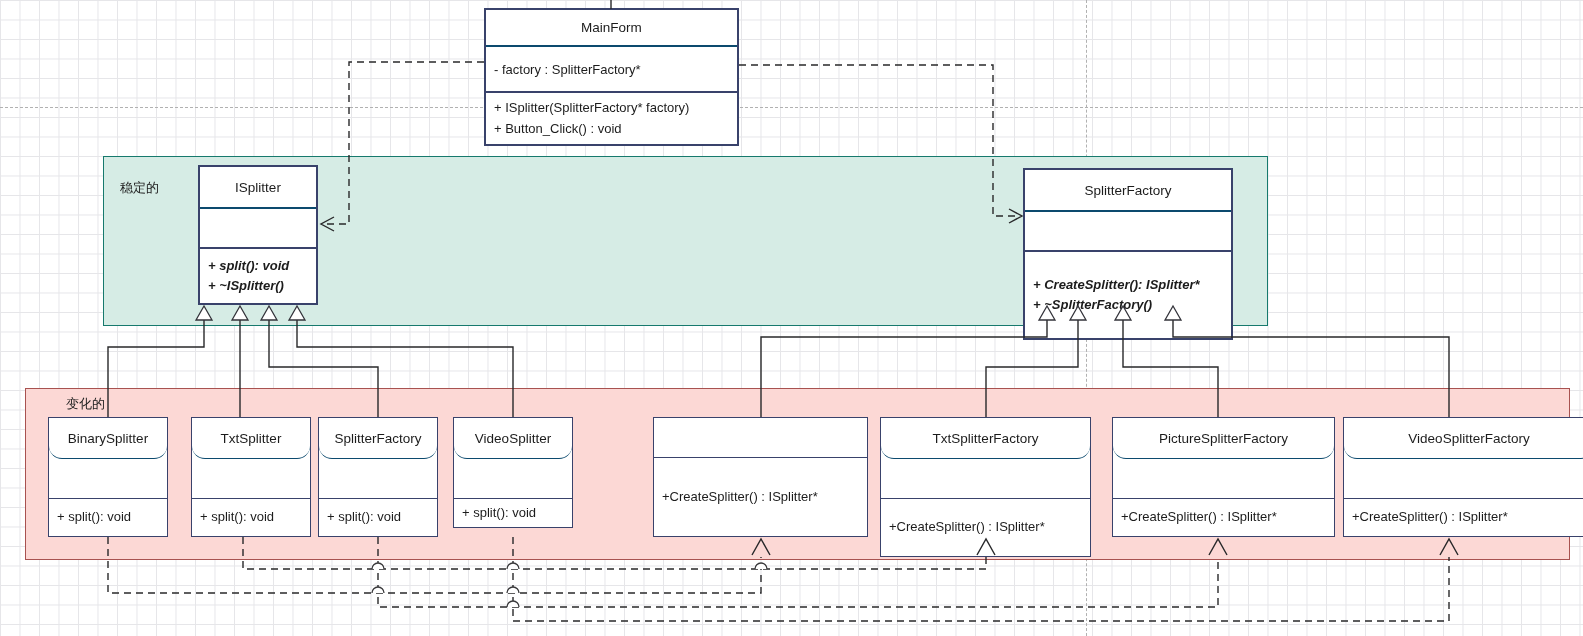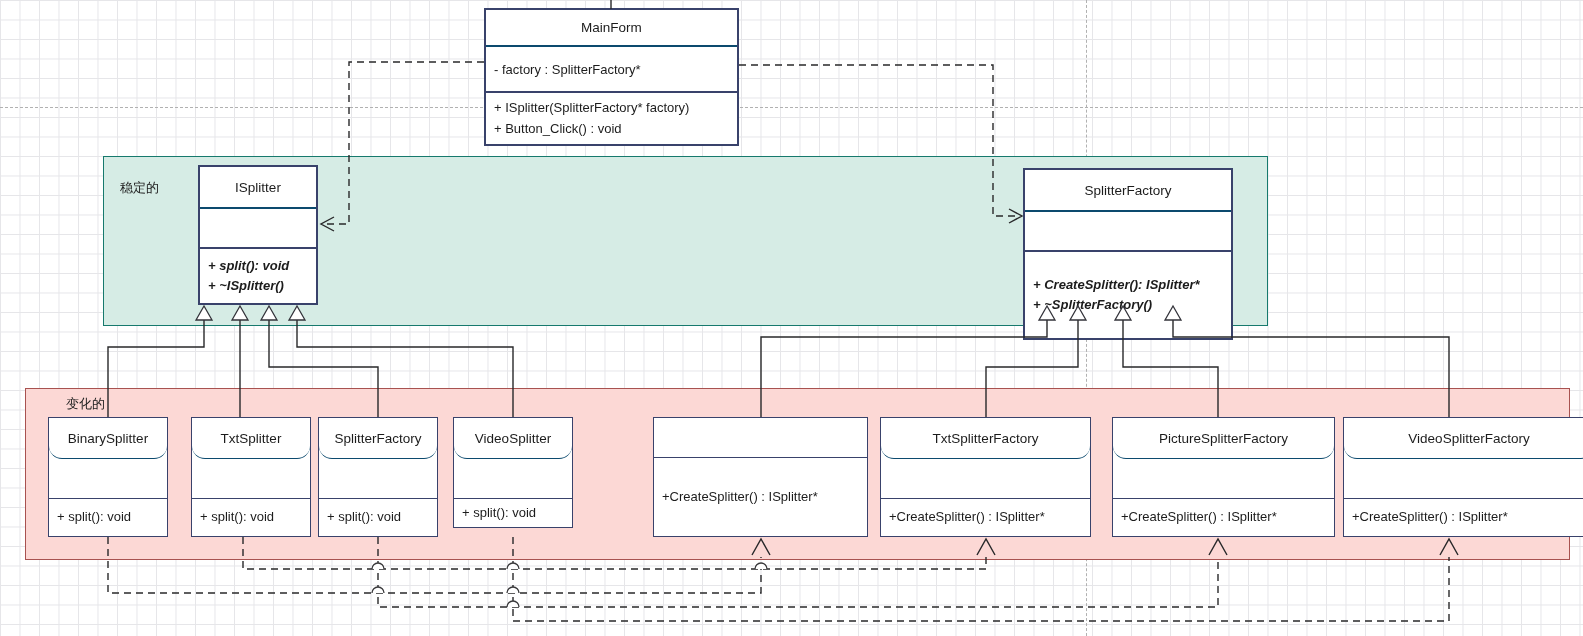--- a/index.html
+++ b/index.html
@@ -117,21 +117,21 @@
     </div>
   </div>
 
   <div class="uml-class thin" style="left:653px;top:417px;width:215px;height:120px">
     <div class="uml-attrs" style="height:39px"></div>
     <div class="uml-methods">
       <div>+CreateSplitter() : ISplitter*</div>
     </div>
   </div>
 
-  <div class="uml-class thin" style="left:880px;top:417px;width:211px;height:120px">
+  <div class="uml-class thin" style="left:880px;top:417px;width:211px;height:140px">
     <div class="uml-title" style="height:40px">TxtSplitterFactory</div>
     <div class="uml-attrs" style="height:39px"></div>
     <div class="uml-methods">
       <div>+CreateSplitter() : ISplitter*</div>
     </div>
   </div>
 
   <div class="uml-class thin" style="left:1112px;top:417px;width:223px;height:120px">
     <div class="uml-title" style="height:40px">PictureSplitterFactory</div>
     <div class="uml-attrs" style="height:39px"></div>

